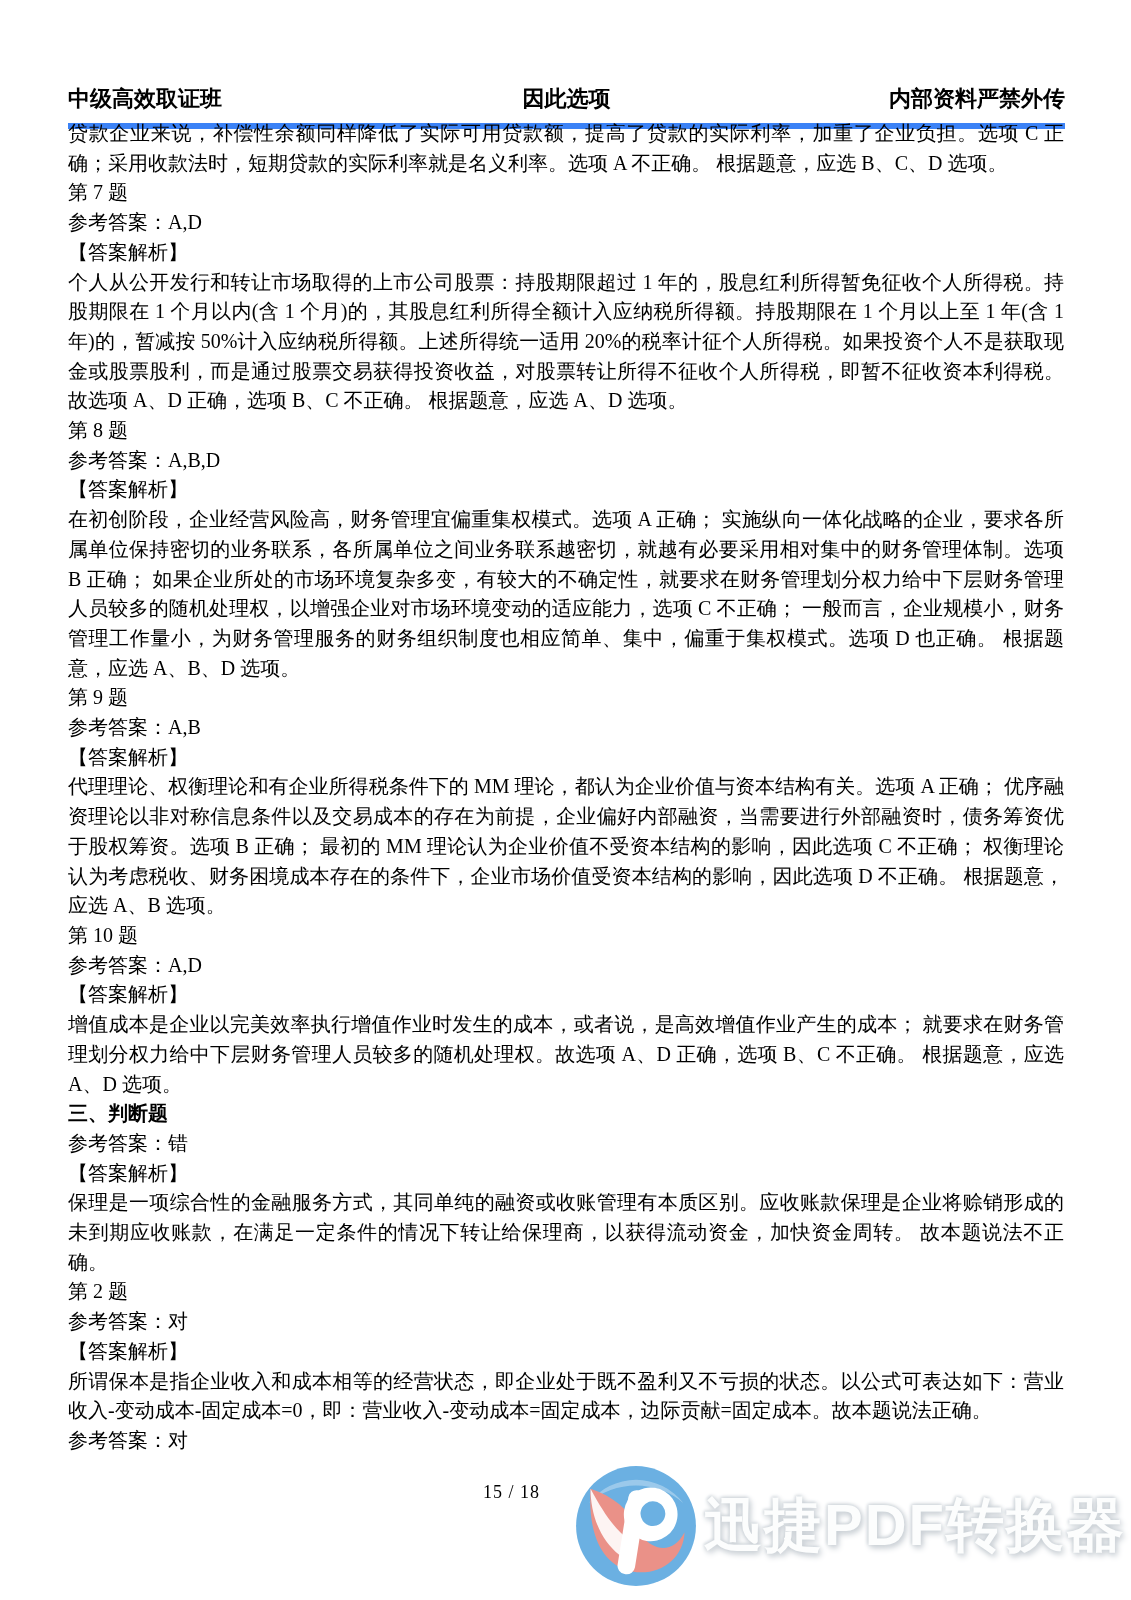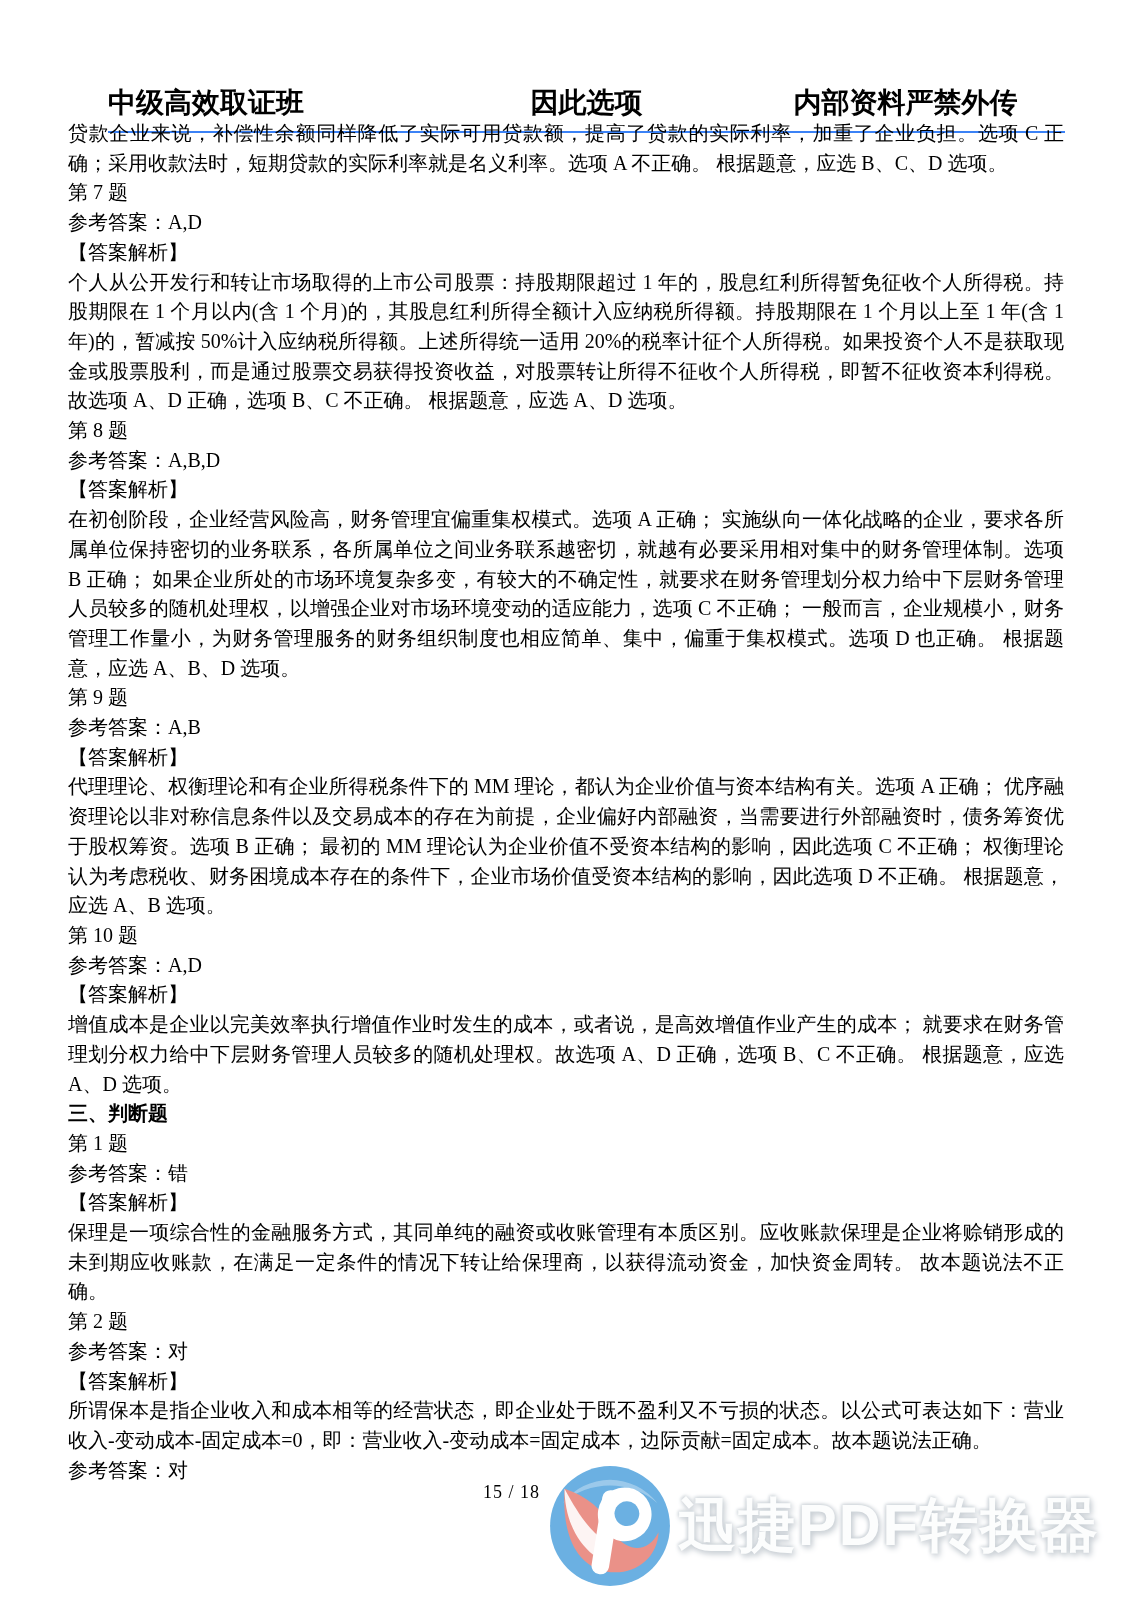--- a/index.html
+++ b/index.html
@@ -12,29 +12,28 @@
     color: #000000;
   }
 
   
   .page-header {
     position: absolute;
     left: 68px; right: 66px; top: 84px;
     display: flex;
     align-items: baseline;
     font-weight: bold;
-    font-size: 28px;
-    border-bottom: 2px solid #3b82f6;
+    font-size: 22px;
+    border-bottom: 6px solid #3b82f6;
     padding-bottom: 9px;
     z-index: 2;
-    margin-left: 40px;
   }
   .page-header .hdr-left  { flex: 1; text-align: left; }
   .page-header .hdr-mid   { flex: 1; text-align: center; }
-  .page-header .hdr-right { flex: 1; text-align: center; }
+  .page-header .hdr-right { flex: 1; text-align: right; }
 
   
   .doc-body {
     position: absolute;
     left: 68px; top: 119px;
     width: 996px;
     font-size: 20px;
     line-height: 29.7px;
     z-index: 2;
   }
@@ -47,21 +46,21 @@
     position: absolute;
     left: 483px; top: 1482px;
     font-size: 18px;
     letter-spacing: 1px;
     z-index: 3;
   }
 
   
   .watermark {
     position: absolute;
-    left: 548px; top: 1464px;
+    left: 574px; top: 1464px;
     display: flex;
     align-items: center;
     gap: 6px;
     z-index: 1;
   }
   .watermark .logo { width: 124px; height: 124px; flex: none; opacity: 0.9; }
   .watermark .wm-text {
     font-family: "Liberation Sans", "DejaVu Sans", sans-serif;
     font-weight: bold;
     font-size: 58px;
@@ -92,21 +91,20 @@
     <div class="block p">在初创阶段，企业经营风险高，财务管理宜偏重集权模式。选项 A 正确； 实施纵向一体化战略的企业，要求各所属单位保持密切的业务联系，各所属单位之间业务联系越密切，就越有必要采用相对集中的财务管理体制。选项 B 正确； 如果企业所处的市场环境复杂多变，有较大的不确定性，就要求在财务管理划分权力给中下层财务管理人员较多的随机处理权，以增强企业对市场环境变动的适应能力，选项 C 不正确； 一般而言，企业规模小，财务管理工作量小，为财务管理服务的财务组织制度也相应简单、集中，偏重于集权模式。选项 D 也正确。 根据题意，应选 A、B、D 选项。</div>
     <div class="block q">第 9 题</div>
     <div class="block a">参考答案：A,B</div>
     <div class="block h">【答案解析】</div>
     <div class="block p">代理理论、权衡理论和有企业所得税条件下的 MM 理论，都认为企业价值与资本结构有关。选项 A 正确； 优序融资理论以非对称信息条件以及交易成本的存在为前提，企业偏好内部融资，当需要进行外部融资时，债务筹资优于股权筹资。选项 B 正确； 最初的 MM 理论认为企业价值不受资本结构的影响，因此选项 C 不正确； 权衡理论认为考虑税收、财务困境成本存在的条件下，企业市场价值受资本结构的影响，因此选项 D 不正确。 根据题意，应选 A、B 选项。</div>
     <div class="block q">第 10 题</div>
     <div class="block a">参考答案：A,D</div>
     <div class="block h">【答案解析】</div>
     <div class="block p">增值成本是企业以完美效率执行增值作业时发生的成本，或者说，是高效增值作业产生的成本； 就要求在财务管理划分权力给中下层财务管理人员较多的随机处理权。故选项 A、D 正确，选项 B、C 不正确。 根据题意，应选 A、D 选项。</div>
     <div class="block s">三、判断题</div>
-    <div class="block q">第 1 题</div>
     <div class="block a">参考答案：错</div>
     <div class="block h">【答案解析】</div>
     <div class="block p">保理是一项综合性的金融服务方式，其同单纯的融资或收账管理有本质区别。应收账款保理是企业将赊销形成的未到期应收账款，在满足一定条件的情况下转让给保理商，以获得流动资金，加快资金周转。 故本题说法不正确。</div>
     <div class="block q">第 2 题</div>
     <div class="block a">参考答案：对</div>
     <div class="block h">【答案解析】</div>
     <div class="block p">所谓保本是指企业收入和成本相等的经营状态，即企业处于既不盈利又不亏损的状态。以公式可表达如下：营业收入-变动成本-固定成本=0，即：营业收入-变动成本=固定成本，边际贡献=固定成本。故本题说法正确。</div>
     <div class="block a">参考答案：对</div>
   </div>
 

